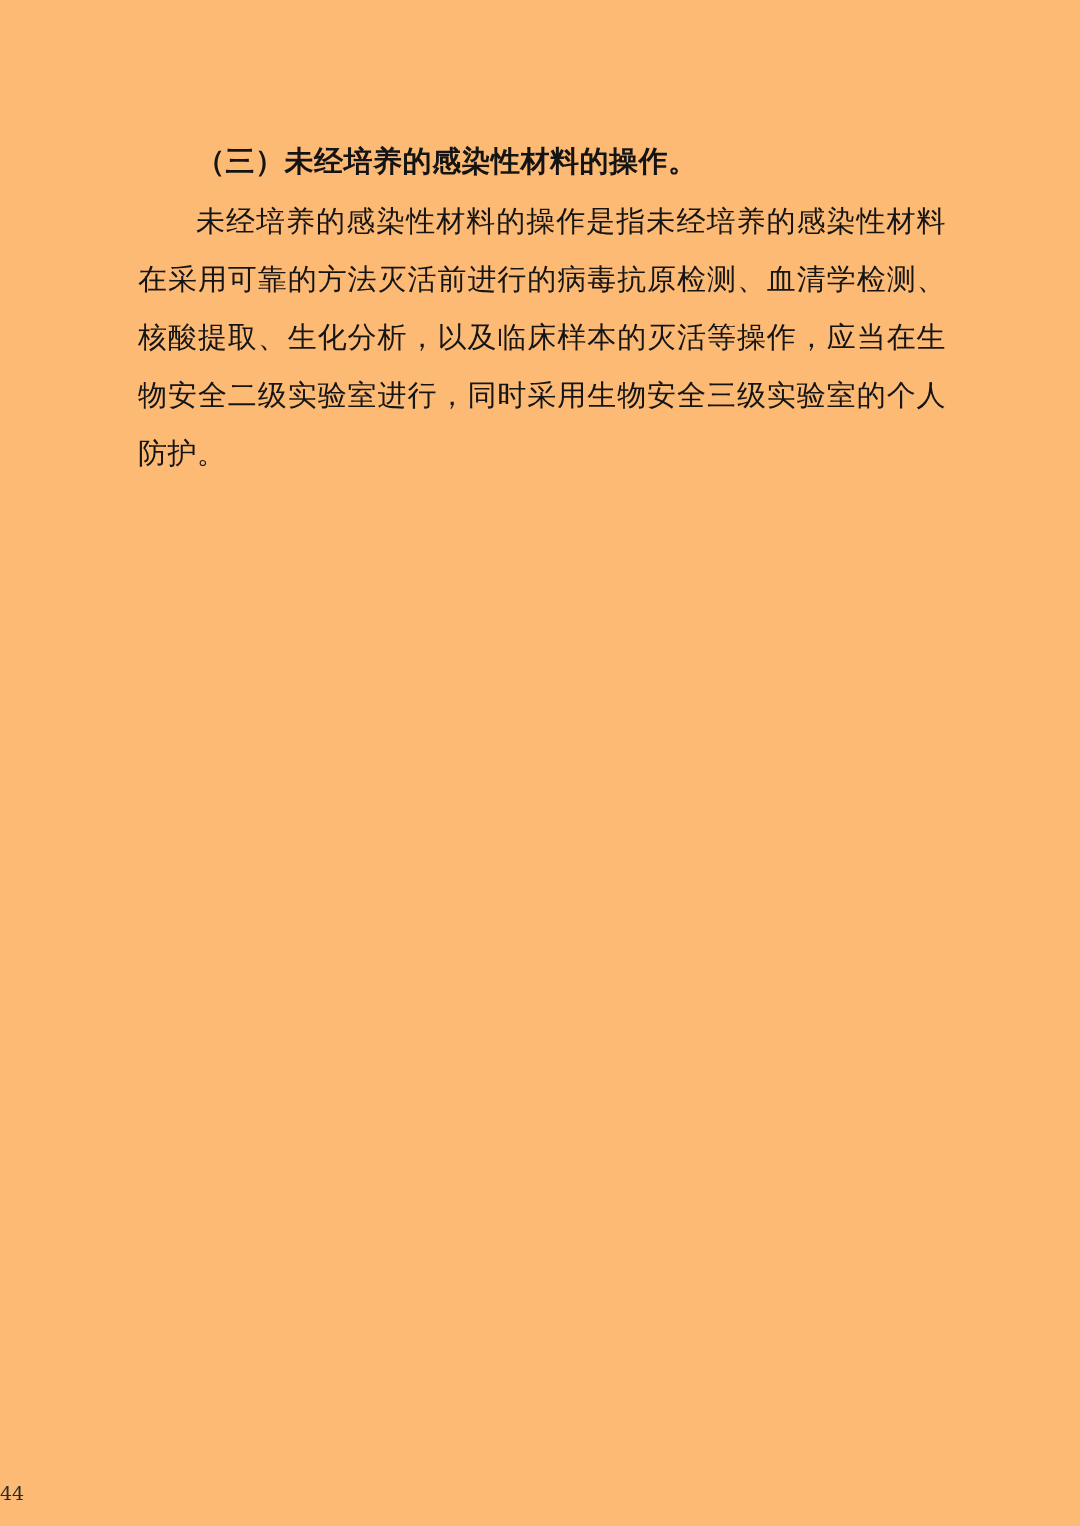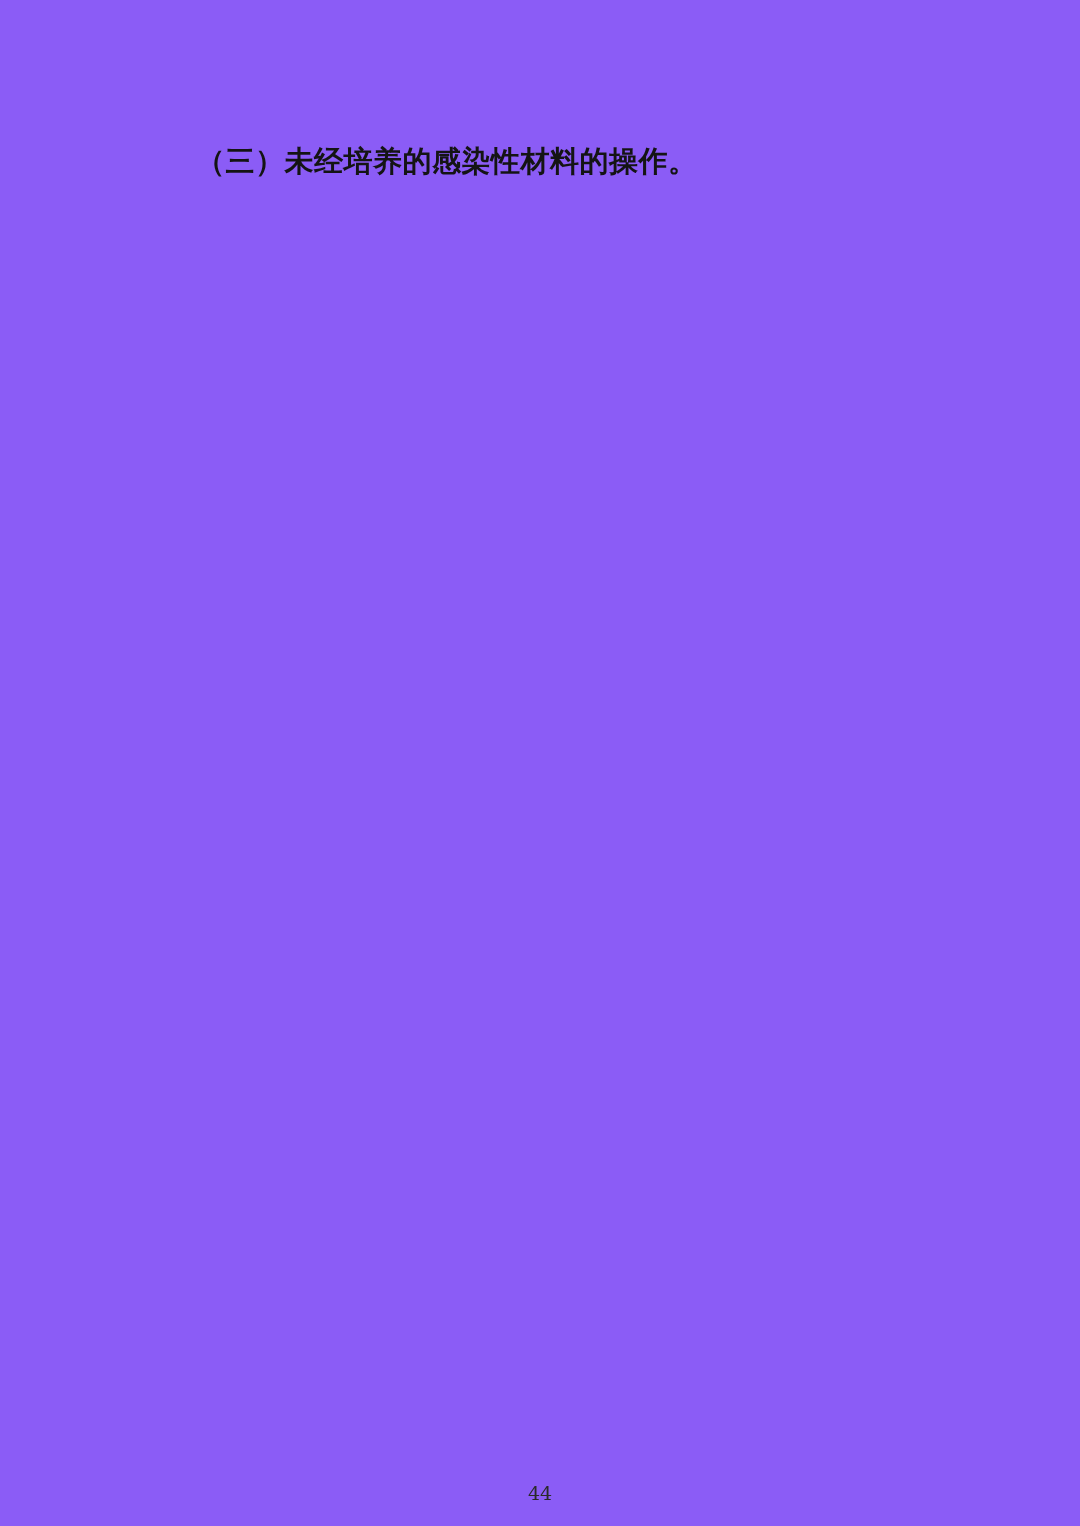--- a/index.html
+++ b/index.html
@@ -11,21 +11,21 @@
     width: 1080px;
     height: 1526px;
     position: relative;
     font-family: "DejaVu Serif", "Liberation Serif", serif;
     color: #1a1a1a;
     overflow: hidden;
   }
   .page {
     position: absolute;
     inset: 0;
-    background: #8b5cf6;
+    background: #fdba74;
   }
   .content {
     position: absolute;
     left: 138px;
     top: 132px;
     width: 808px;
   }
   .heading {
     font-size: 29px;
     line-height: 58px;
@@ -49,35 +49,36 @@
     margin-bottom: 0;
   }
   .block-gap {
     height: 6px;
   }
   .footer {
     position: absolute;
     left: 0;
     right: 0;
     top: 1482px;
-    text-align: center;
+    text-align: left;
     font-size: 19px;
     color: #2a2a2a;
     font-family: "DejaVu Serif", "Liberation Serif", serif;
   }
 </style>
 </head>
 <body>
 
 <div class="page">
 
   <div class="content">
 
     <h2 class="heading">（三）未经培养的感染性材料的操作。</h2>
 
+    <p class="para">未经培养的感染性材料的操作是指未经培养的感染性材料在采用可靠的方法灭活前进行的病毒抗原检测、血清学检测、核酸提取、生化分析，以及临床样本的灭活等操作，应当在生物安全二级实验室进行，同时采用生物安全三级实验室的个人防护。</p>
 
     <div class="block-gap"></div>
 
 
 
   </div>
 
   <div class="footer">44</div>
 
 </div>

